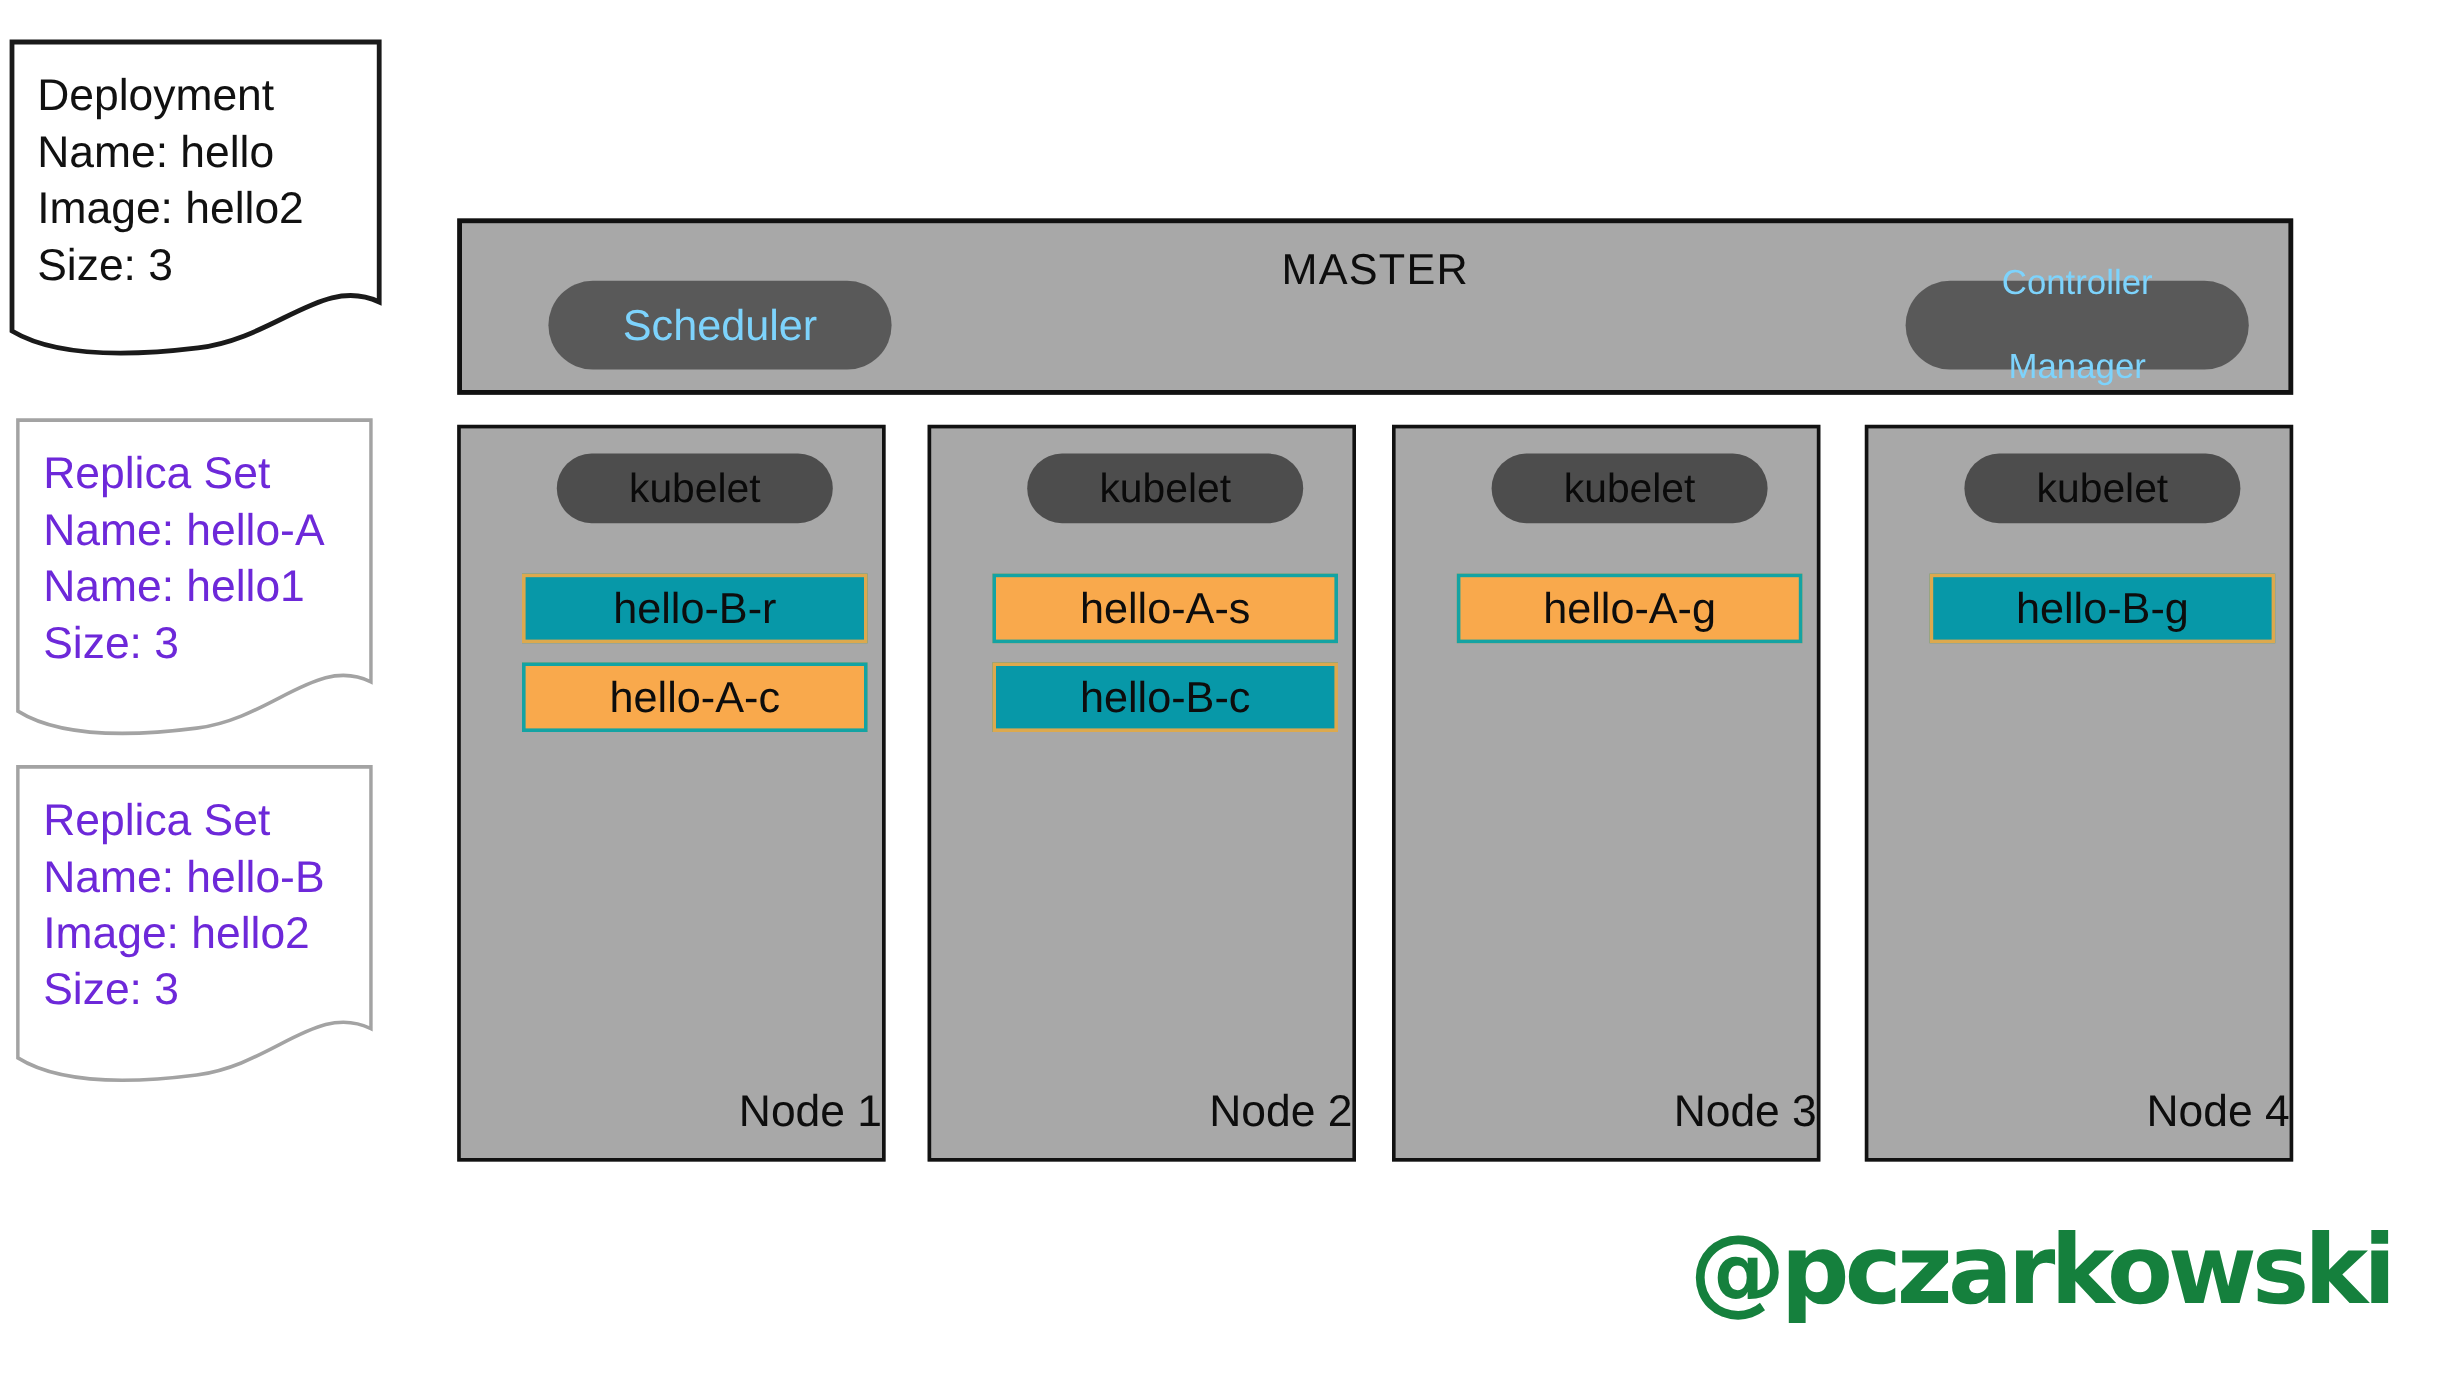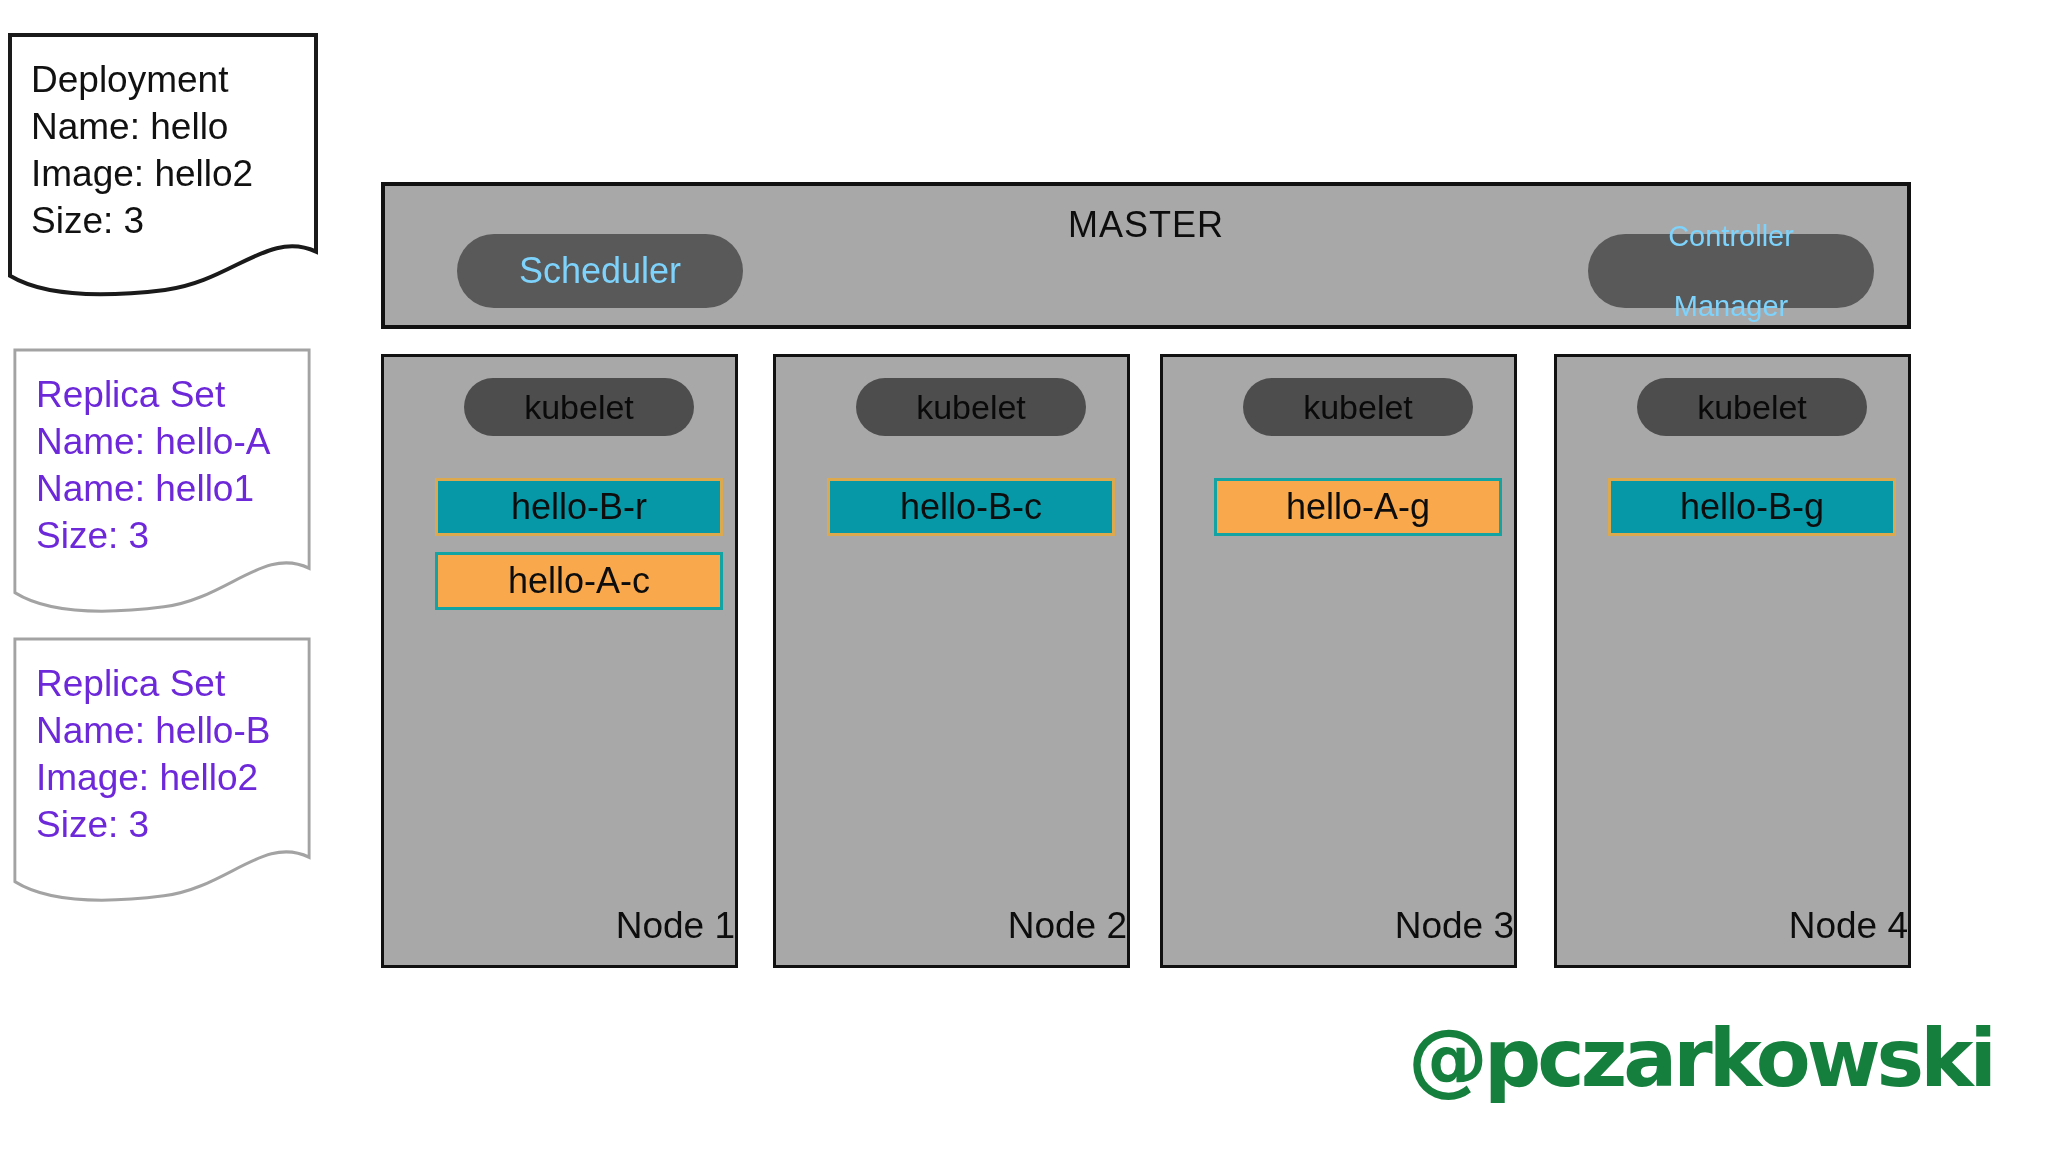--- a/index.html
+++ b/index.html
@@ -130,20 +130,21 @@
     <div class="pods">
       <div class="pod pod-teal">hello-B-r</div>
       <div class="pod pod-orange">hello-A-c</div>
     </div>
     <div class="node-label">Node 1</div>
   </div>
 
   <div class="node node-2">
     <div class="kubelet-pill">kubelet</div>
     <div class="pods">
+      <div class="pod pod-orange">hello-A-s</div>
       <div class="pod pod-teal">hello-B-c</div>
     </div>
     <div class="node-label">Node 2</div>
   </div>
 
   <div class="node node-3">
     <div class="kubelet-pill">kubelet</div>
     <div class="pods">
       <div class="pod pod-orange">hello-A-g</div>
     </div>

